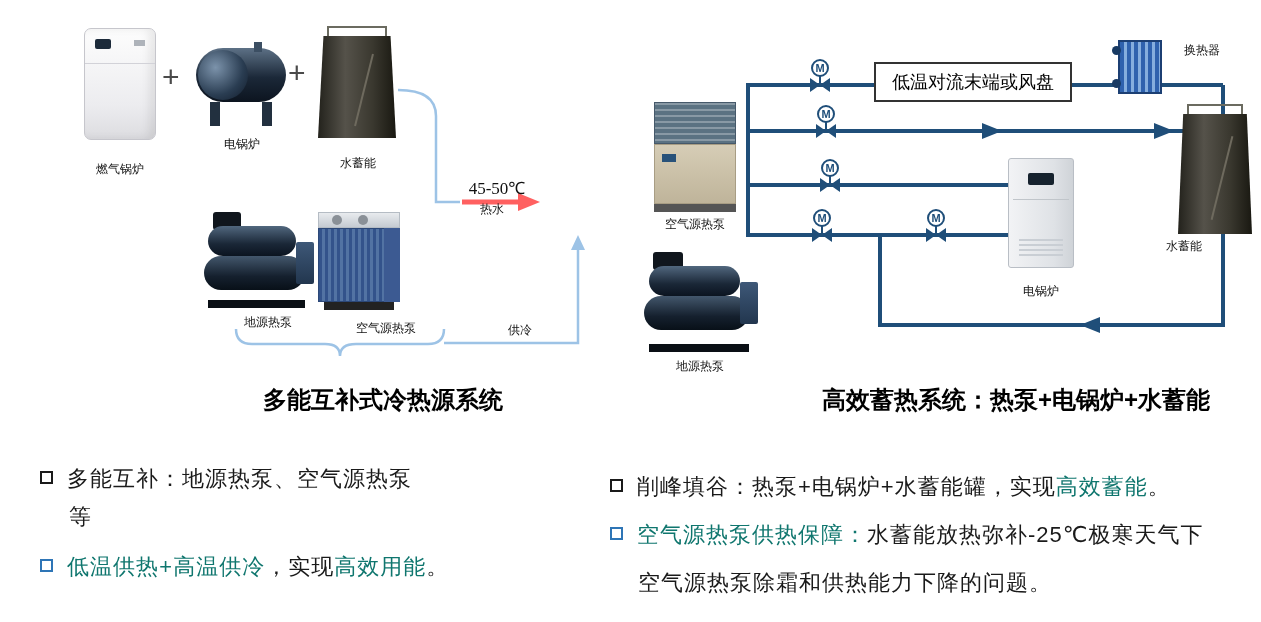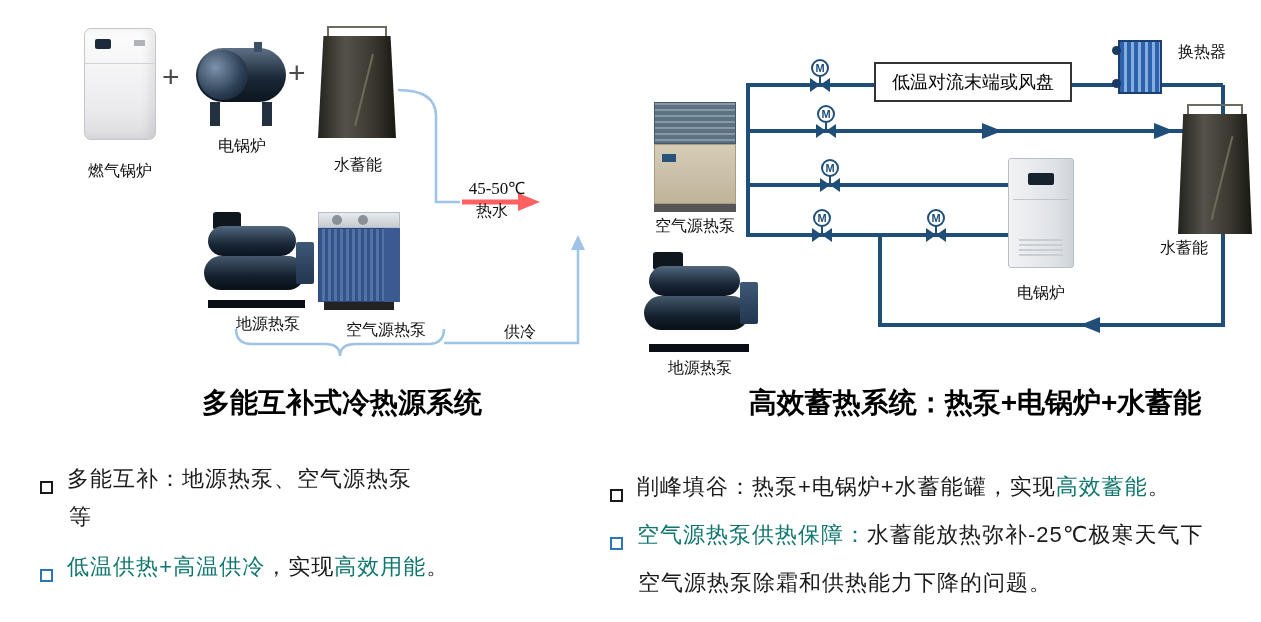--- a/index.html
+++ b/index.html
@@ -2,24 +2,24 @@
 <html><head>
 <meta charset="utf-8">
 <style>
   * { margin:0; padding:0; box-sizing:border-box; }
   body { background:#ffffff; font-family:"Liberation Sans","DejaVu Sans",sans-serif; }
   .stage { position:relative; width:1261px; height:622px; background:#ffffff; overflow:hidden; }
 
   .overlay { position:absolute; left:0; top:0; z-index:1; }
   .eq { position:absolute; z-index:2; }
   .lbl { position:absolute; z-index:3; transform:translateX(-50%); white-space:nowrap;
-         font-size:16px; color:#111; text-align:center; }
+         font-size:12px; color:#111; text-align:center; }
   .plus { position:absolute; z-index:2; font-size:30px; color:#4a4a4a; }
   .diagram-title { position:absolute; z-index:3; transform:translateX(-50%); white-space:nowrap;
-         font-size:28px; font-weight:bold; color:#000; }
+         font-size:24px; font-weight:bold; color:#000;margin-left:41px; }
   .serif { font-family:"Liberation Serif",serif; font-size:17px; }
 
   
   .ac-box { position:absolute; left:540px; top:172px; width:78px; height:62px; border:2px solid #404040;
             background:#fff; display:flex; flex-direction:column; justify-content:center; align-items:center;
             font-size:17px; line-height:1.45; z-index:2; }
   .term-box { position:absolute; left:874px; top:62px; width:198px; height:40px; border:2px solid #333;
             background:#fff; display:flex; align-items:center; justify-content:center; font-size:18px; z-index:2; }
 
   
@@ -79,21 +79,21 @@
   .ecab-seam { position:absolute; top:40px; left:4px; right:4px; height:1px; background:#c0c5ca; }
   .ecab-vents { position:absolute; bottom:10px; left:10px; right:10px; height:18px;
                 background:repeating-linear-gradient(180deg,#c9ced4 0 2px,transparent 2px 5px); }
 
   
   .hx-body { position:absolute; top:4px; left:6px; width:44px; height:54px;
              background:repeating-linear-gradient(90deg,#2f62ae 0 4px,#85aede 4px 7px); border:2px solid #1c3f73; }
   .hx-nozzle { position:absolute; left:0; width:9px; height:9px; border-radius:50%; background:#183a63; }
 
   
-  .bullet-line { position:absolute; display:flex; align-items:flex-end; font-size:22px; letter-spacing:1px;
+  .bullet-line { position:absolute; display:flex; align-items:flex-start; font-size:22px; letter-spacing:1px;
                  color:#1a1a1a; white-space:nowrap; z-index:3; }
   .sq { width:13px; height:13px; border:2.5px solid #1a1a1a; margin:7px 14px 0 0; flex:none; }
   .sq.blue { border-color:#2E75B6; }
   .b { color:#0f766e; }
 
   .mtext { font:bold 11px "Liberation Sans",sans-serif; fill:#1F4E79; text-anchor:middle; }
 </style>
 </head>
 <body>
 

